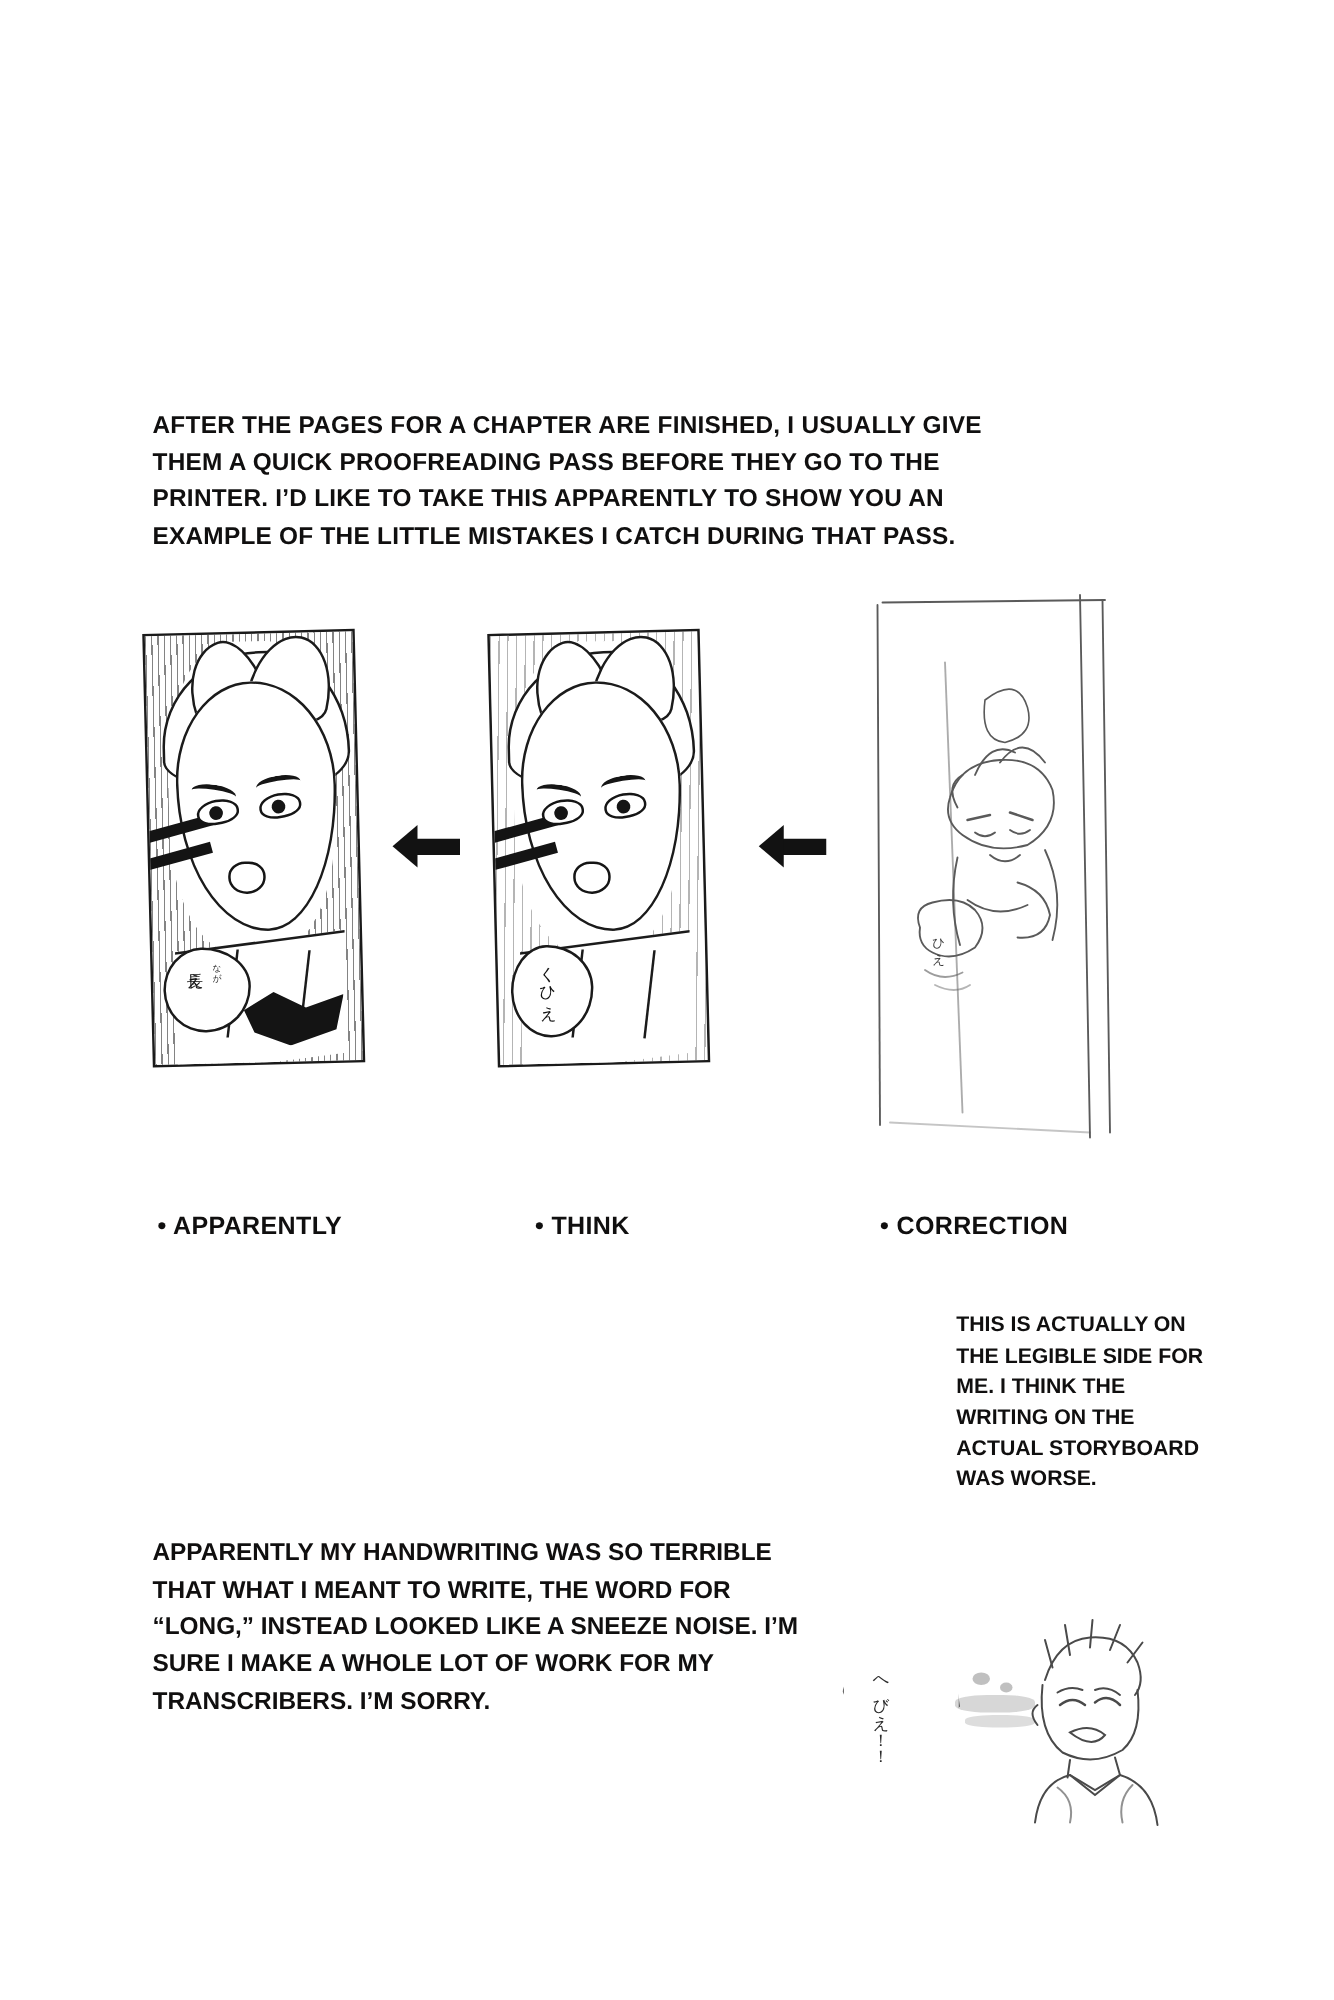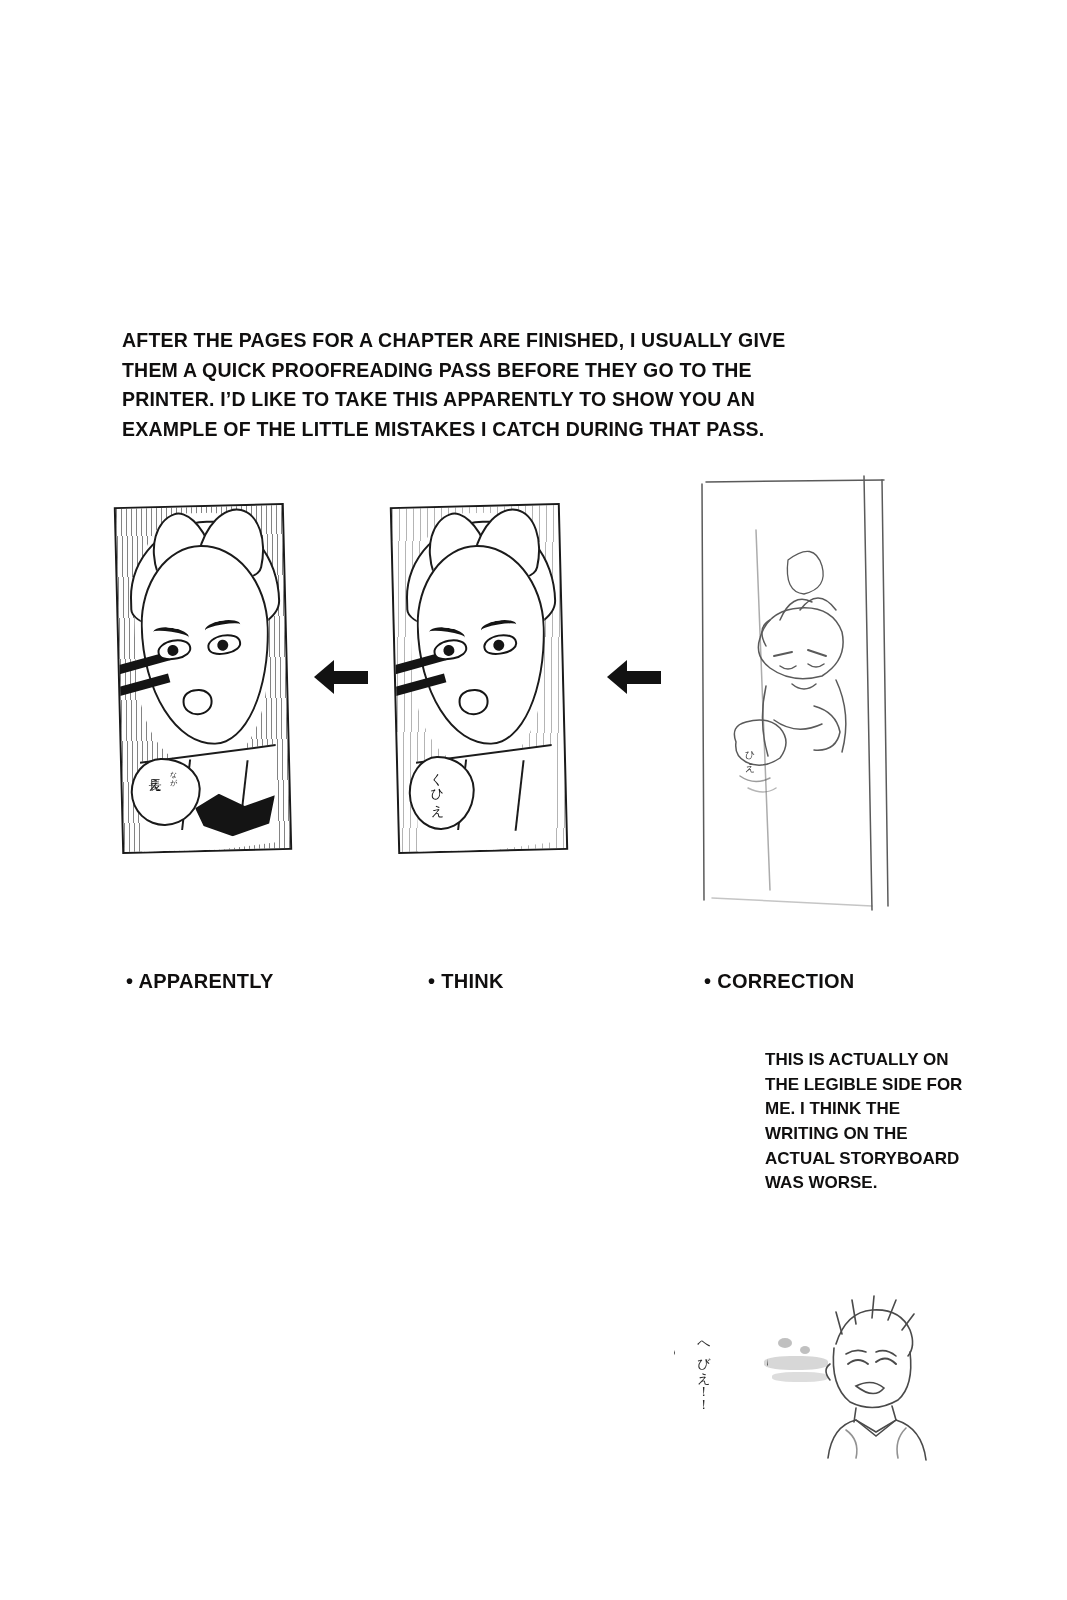--- a/index.html
+++ b/index.html
@@ -394,20 +394,21 @@
       <div class="head"></div>
     </div>
   </div>
 
   <div class="caption cap-correction">• APPARENTLY</div>
   <div class="caption cap-error">• THINK</div>
   <div class="caption cap-storyboards">• CORRECTION</div>
 
   <div class="side-note">THIS IS ACTUALLY ON THE LEGIBLE SIDE FOR ME. I THINK THE WRITING ON THE ACTUAL STORYBOARD WAS WORSE.</div>
 
+  <div class="closing">APPARENTLY MY HANDWRITING WAS SO TERRIBLE THAT WHAT I MEANT TO WRITE, THE WORD FOR “LONG,” INSTEAD LOOKED LIKE A SNEEZE NOISE. I’M SURE I MAKE A WHOLE LOT OF WORK FOR MY TRANSCRIBERS. I’M SORRY.</div>
 
   <div class="sketch-bottom">
     <div class="sneeze-bubble"></div>
     <div class="sneeze-text">へびえ！！</div>
     <div class="puff" style="left:118px;top:48px;width:14px;height:10px;"></div>
     <div class="puff" style="left:140px;top:56px;width:10px;height:8px;"></div>
     <div class="puff" style="left:104px;top:66px;width:64px;height:14px;border-radius:40%;opacity:.35;"></div>
     <div class="puff" style="left:112px;top:82px;width:56px;height:10px;border-radius:40%;opacity:.3;"></div>
 
     <svg width="290" height="180" viewBox="0 0 290 180" style="position:absolute;left:0;top:0;">

